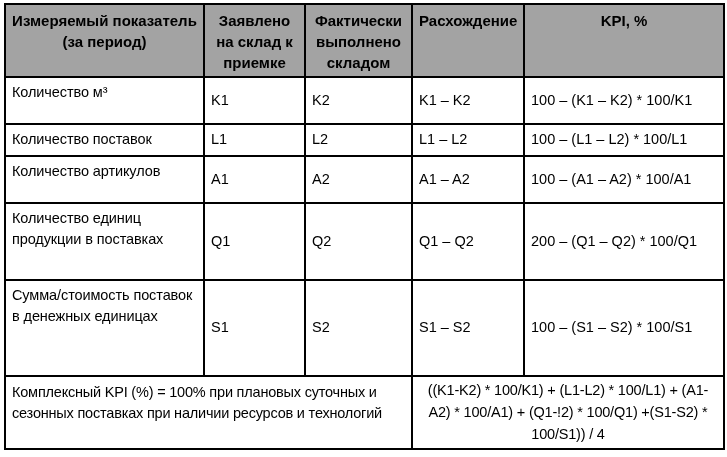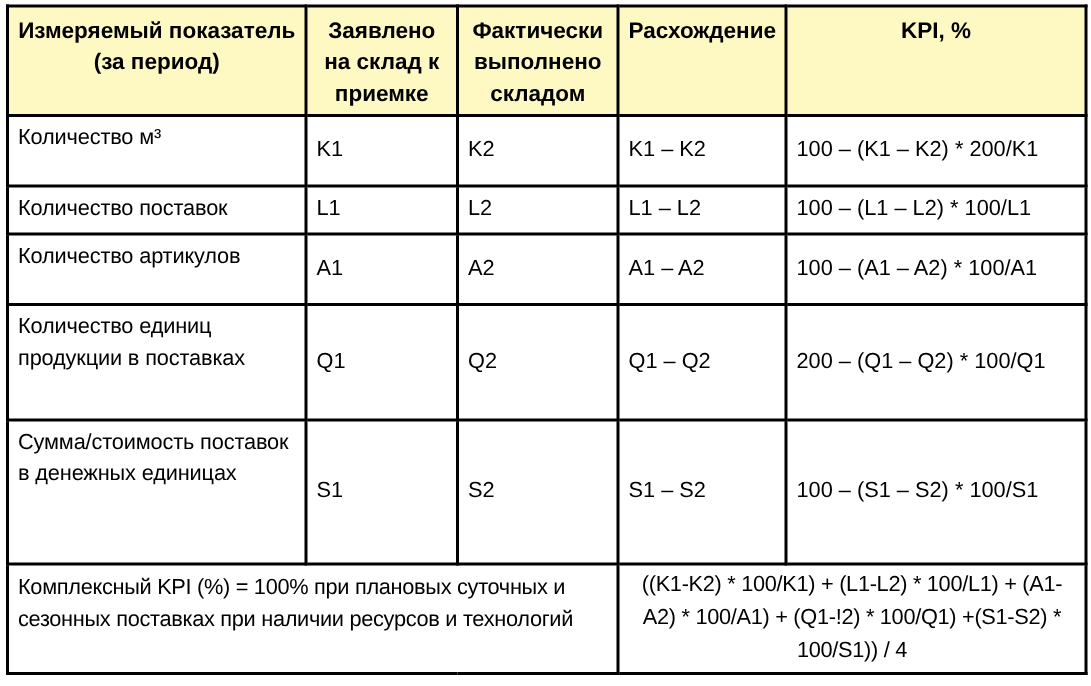--- a/index.html
+++ b/index.html
@@ -24,21 +24,21 @@
   }
   .kpi-table th, .kpi-table td {
     border: 2px solid #000000;
     white-space: pre;          
     overflow: hidden;
     padding: 3px 6px;
     font-size: 14.5px;
     line-height: 1.45;
   }
   .kpi-table th {
-    background: #fef9c3;
+    background: #a3a3a3;
     font-weight: bold;
     font-size: 15px;
     text-align: center;
     vertical-align: top;
     line-height: 1.4;
     padding-top: 5px;
   }
   td.cell-indicator {
     text-align: left;
     vertical-align: top;
@@ -96,21 +96,21 @@
         <th>Расхождение</th>
         <th>KPI, %</th>
       </tr>
     </thead>
     <tbody>
       <tr class="r-0">
         <td class="cell-indicator">Количество м³</td>
         <td class="cell-value">K1</td>
         <td class="cell-value">K2</td>
         <td class="cell-value">K1 – K2</td>
-        <td class="cell-value">100 – (K1 – K2) * 200/K1</td>
+        <td class="cell-value">100 – (K1 – K2) * 100/K1</td>
       </tr>
       <tr class="r-1">
         <td class="cell-indicator">Количество поставок</td>
         <td class="cell-value">L1</td>
         <td class="cell-value">L2</td>
         <td class="cell-value">L1 – L2</td>
         <td class="cell-value">100 – (L1 – L2) * 100/L1</td>
       </tr>
       <tr class="r-2">
         <td class="cell-indicator">Количество артикулов</td>

